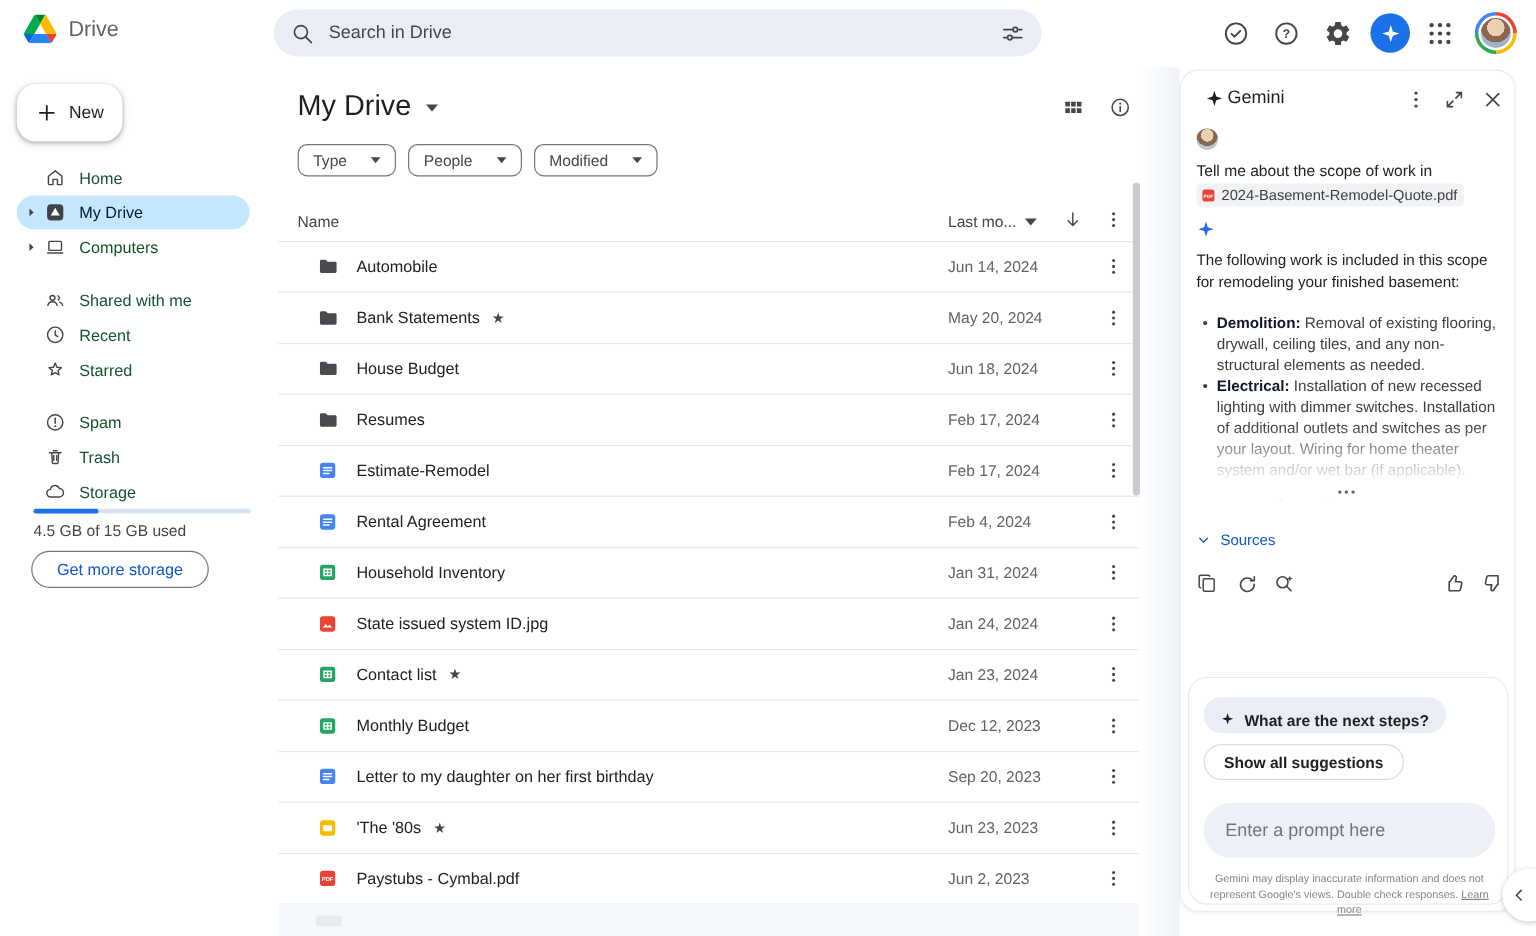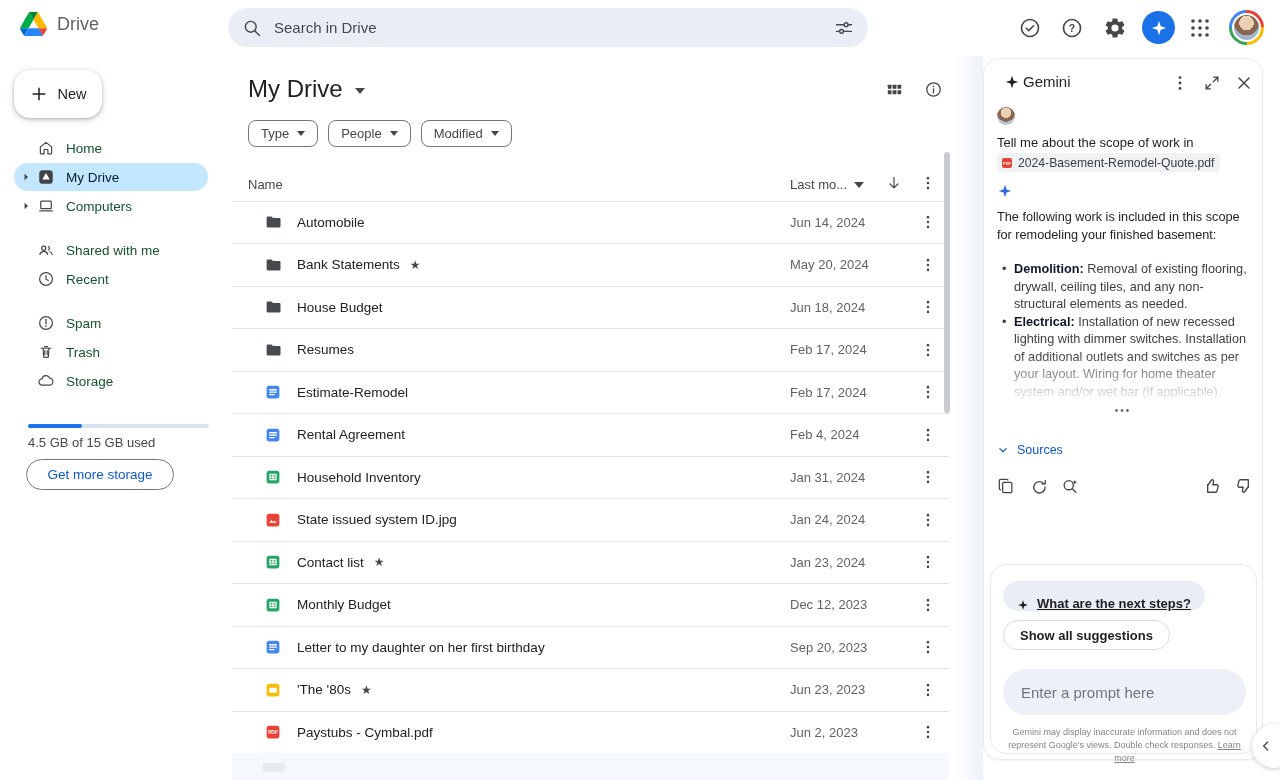--- a/index.html
+++ b/index.html
@@ -57,21 +57,21 @@
   .title-row { position:absolute; left:16px; top:16px; right:9px; height:34px; display:flex; align-items:center; }
   .page-title { font-size:24px; font-weight:400; color:#1f1f1f; }
   .tri-down { width:0; height:0; border-left:5px solid transparent; border-right:5px solid transparent;
     border-top:6px solid #444746; display:inline-block; }
   .title-caret { margin-left:12px; cursor:pointer; }
   .title-row .spacer { flex:1; }
   .hd-ic { width:19px; height:19px; color:#444746; cursor:pointer; }
   .hd-ic + .hd-ic { margin-left:20px; }
   .chips { position:absolute; left:16px; top:64px; display:flex; gap:10px; }
   .chip { height:27px; border:1px solid #747775; border-radius:8px; background:#fff; display:flex;
-    align-items:center; gap:8px; padding:0 12px; font-size:13px; color:#444746; cursor:pointer; }
+    align-items:center; gap:20px; padding:0 12px; font-size:13px; color:#444746; cursor:pointer; }
   .chip .tri-down { border-left-width:4px; border-right-width:4px; border-top-width:5px; }
   .list-head { position:absolute; left:0; top:113px; width:717px; height:31px; }
   .lh-name { position:absolute; left:16px; top:8px; font-size:13px; font-weight:500; color:#444746; cursor:pointer; }
   .lh-mod { position:absolute; left:558px; top:8px; font-size:13px; font-weight:500; color:#444746;
     display:flex; align-items:center; gap:7px; cursor:pointer; }
   .lh-sort { position:absolute; left:653px; top:5px; width:18px; height:18px; color:#444746; cursor:pointer; }
   .lh-menu { position:absolute; left:687px; top:5px; width:18px; height:18px; color:#444746; cursor:pointer; }
   .rows { position:absolute; left:0; top:144.5px; width:717px; border-top:1px solid #e1e3e6; }
   .row { position:relative; height:42.5px; display:flex; align-items:center; padding-left:32px;
     border-bottom:1px solid #e1e3e6; cursor:pointer; background:#fff; }
@@ -114,22 +114,22 @@
   .fade-overlay { position:absolute; left:4px; top:295px; width:270px; height:62px; pointer-events:none;
     background:linear-gradient(rgba(255,255,255,0), #ffffff 80%); }
   .g-dots { position:absolute; left:0; top:346px; width:100%; text-align:center; font-size:10px;
     letter-spacing:2px; color:#5f6368; }
   .g-sources { position:absolute; left:12px; top:384px; display:flex; align-items:center; gap:7px;
     color:#0b57d0; font-size:12.5px; cursor:pointer; }
   .g-sources .ic { width:14px; height:14px; }
   .g-act { position:absolute; top:417px; width:20px; height:20px; color:#444746; cursor:pointer; }
   .bottom-card { position:absolute; left:6px; top:505px; width:267px; height:190px; background:#fff;
     border:1px solid #e8eaed; border-radius:16px; }
-  .sugg1 { position:absolute; left:12px; top:16px; height:30px; display:inline-flex; align-items:flex-end;
-    gap:8px; background:#e9eef6; border-radius:15px; padding:0 14px; cursor:pointer;text-decoration:underline; }
+  .sugg1 { position:absolute; left:12px; top:16px; height:30px; display:inline-flex; align-items:flex-start;
+    gap:8px; background:#e9eef6; border-radius:15px; padding:12px 14px; cursor:pointer; }
   .sugg1 .ic { width:12px; height:12px; color:#1f1f1f; }
   .sugg1 span, .sugg2 { font-size:13px; font-weight:600; color:#1f1f1f; }
   .sugg2 { position:absolute; left:12px; top:55px; height:30px; display:inline-flex; align-items:center;
     background:#fff; border:1px solid #dadce0; border-radius:15px; padding:0 16px; cursor:pointer; }
   .prompt-input { position:absolute; left:12px; top:104px; width:243px; height:46px; background:#edf1f7;
     border-radius:23px; display:flex; align-items:center; padding-left:18px; cursor:text; }
   .prompt-input span { font-size:15px; color:#70757a; }
   .disclaimer { position:absolute; left:8px; top:161px; width:251px; font-size:9px; line-height:13px;
     color:#80868b; text-align:center; }
   .disclaimer a { color:#80868b; text-decoration:underline; cursor:pointer; }
@@ -285,20 +285,29 @@
         <div class="nav-item">
           <span class="arrow ic"></span>
           <span class="nic ic">
             <svg viewBox="0 0 24 24">
               <circle cx="12" cy="12" r="8.5" fill="none" stroke="currentColor" stroke-width="1.6"></circle>
               <path d="M12 7.5v4.7l3 1.8" fill="none" stroke="currentColor" stroke-width="1.6" stroke-linecap="round"></path>
             </svg>
           </span>
           <span class="nlabel">Recent</span>
         </div>
+        <div class="nav-item">
+          <span class="arrow ic"></span>
+          <span class="nic ic">
+            <svg viewBox="0 0 24 24">
+              <path d="M12 4.8l1.9 4.6 5 .4-3.8 3.2 1.2 4.9L12 15.3l-4.3 2.6 1.2-4.9-3.8-3.2 5-.4z" fill="none" stroke="currentColor" stroke-width="1.5" stroke-linejoin="round"></path>
+            </svg>
+          </span>
+          <span class="nlabel">Starred</span>
+        </div>
         <div class="ggap"></div>
         <div class="nav-item">
           <span class="arrow ic"></span>
           <span class="nic ic">
             <svg viewBox="0 0 24 24">
               <circle cx="12" cy="12" r="8.5" fill="none" stroke="currentColor" stroke-width="1.6"></circle>
               <path d="M12 7.3v5.7" stroke="currentColor" stroke-width="1.7" stroke-linecap="round"></path>
               <circle cx="12" cy="16.2" r="1.1" fill="currentColor"></circle>
             </svg>
           </span>

